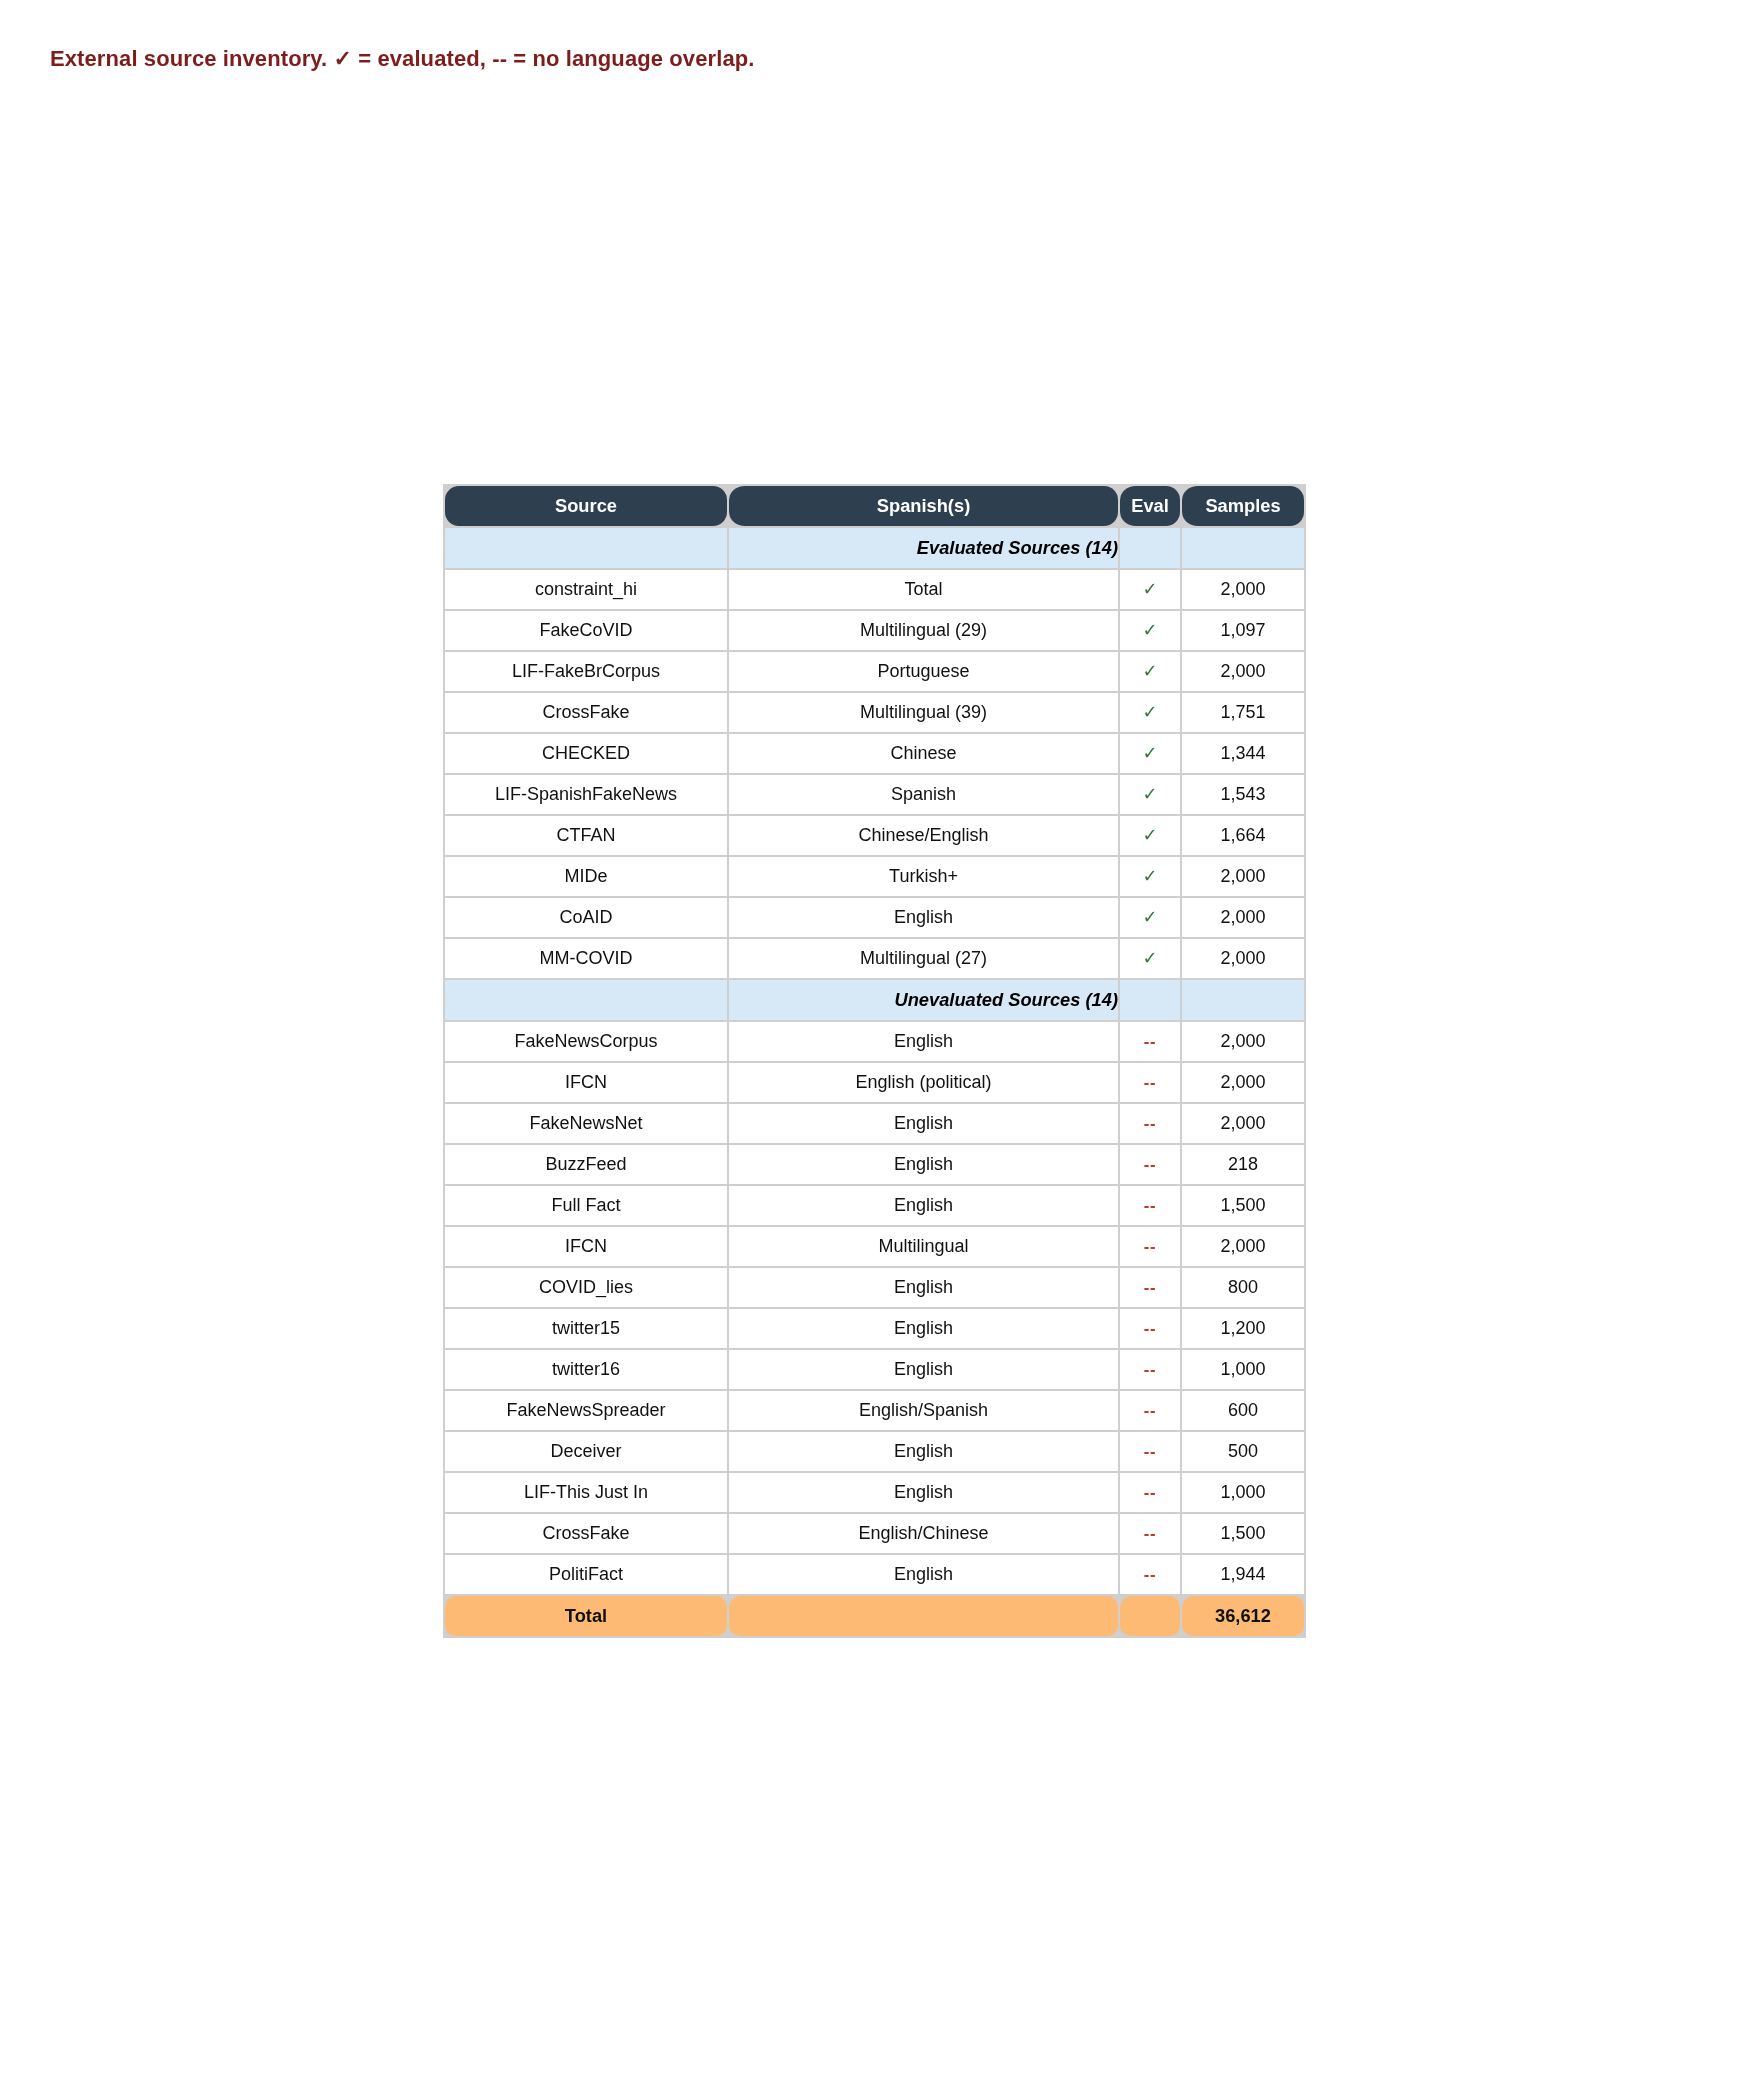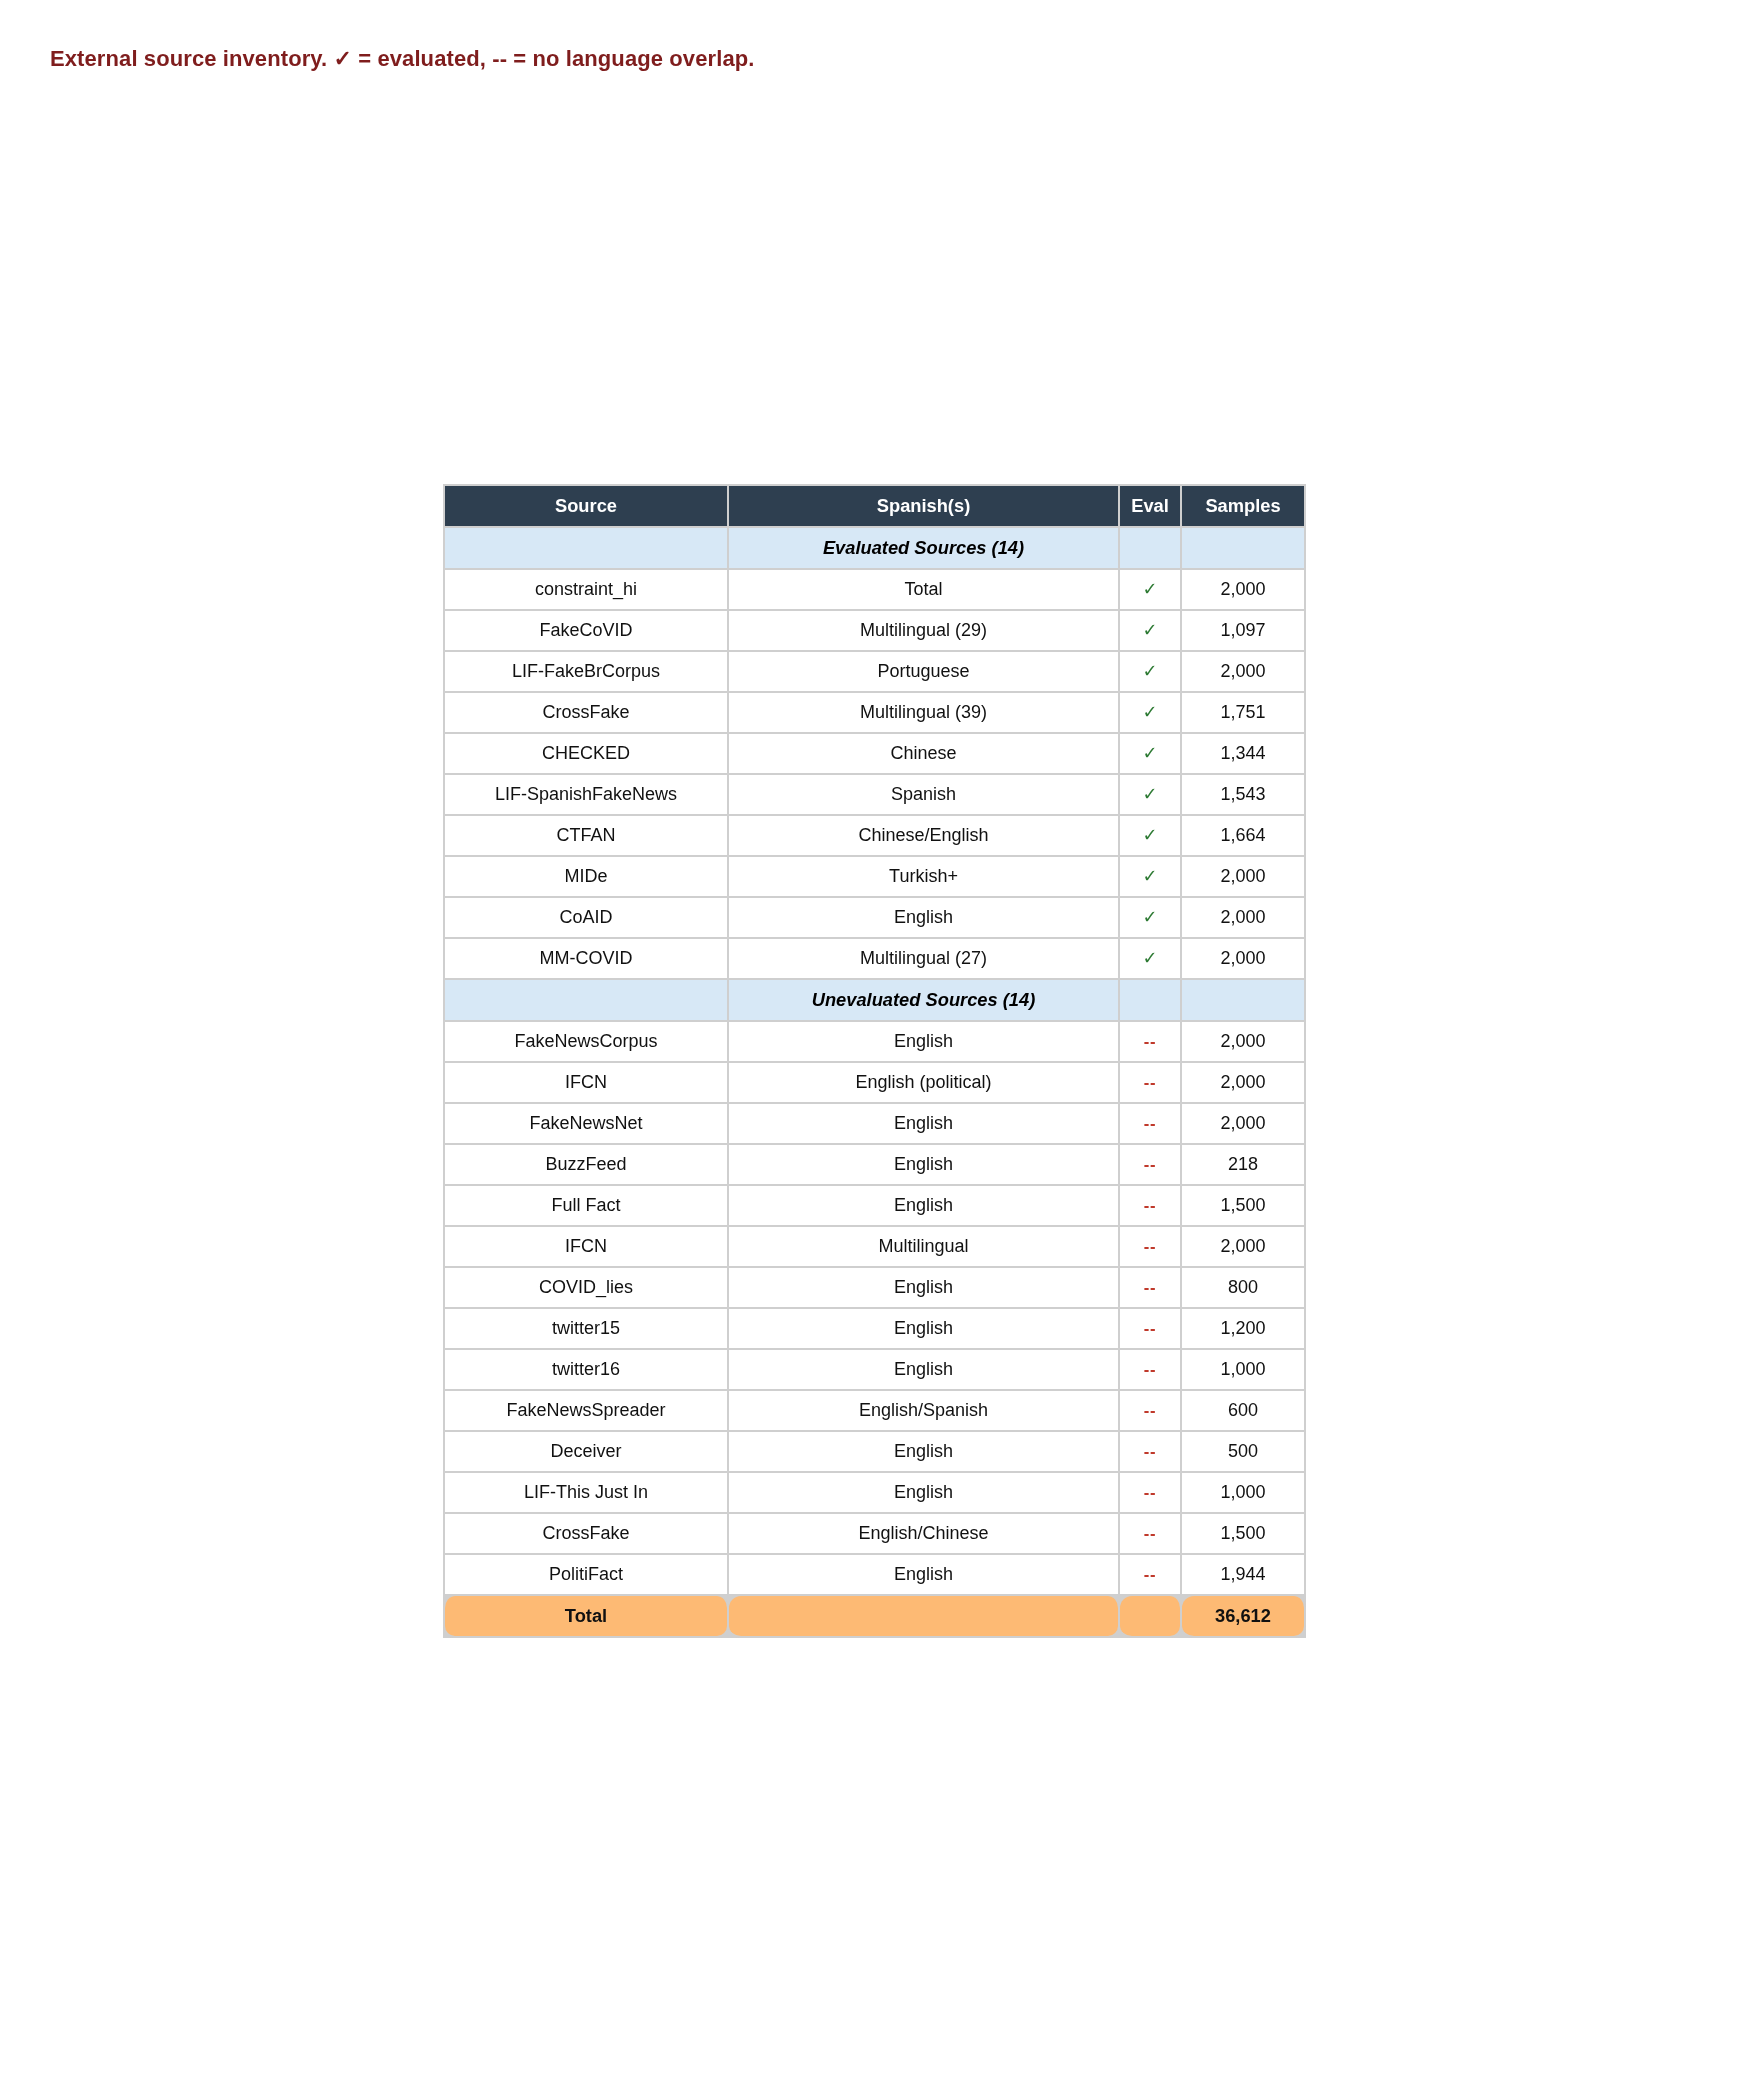--- a/index.html
+++ b/index.html
@@ -60,20 +60,21 @@
   
   table.inventory tr > * {
     border-right: 2.4px solid #cfcfcf;
     border-bottom: 2.4px solid #cfcfcf;
   }
   table.inventory tr > *:first-child {
     border-left: 2.4px solid #cfcfcf;
   }
   table.inventory thead tr > * {
     border-top: 2.4px solid #cfcfcf;
+    border-radius: 16px;
   }
 
   thead th {
     background: #2e3f50;
     color: #ffffff;
     font-weight: bold;
     font-size: 18.3px;
     height: 40px;
     line-height: 40px;
   }
@@ -84,20 +85,21 @@
     font-size: 18px;
   }
   tr.section-row td {
     background: #d7e8f6;
     font-style: italic;
     font-weight: bold;
     font-size: 18.3px;
     height: 40px;
     line-height: 40px;
     color: #000000;
+    text-align: right;
   }
   tr.total-row td {
     background: #fdba74;
     font-weight: bold;
     font-size: 18.3px;
     height: 40px;
     line-height: 40px;
     border-radius: 12px;
   }
   td.eval-yes {

